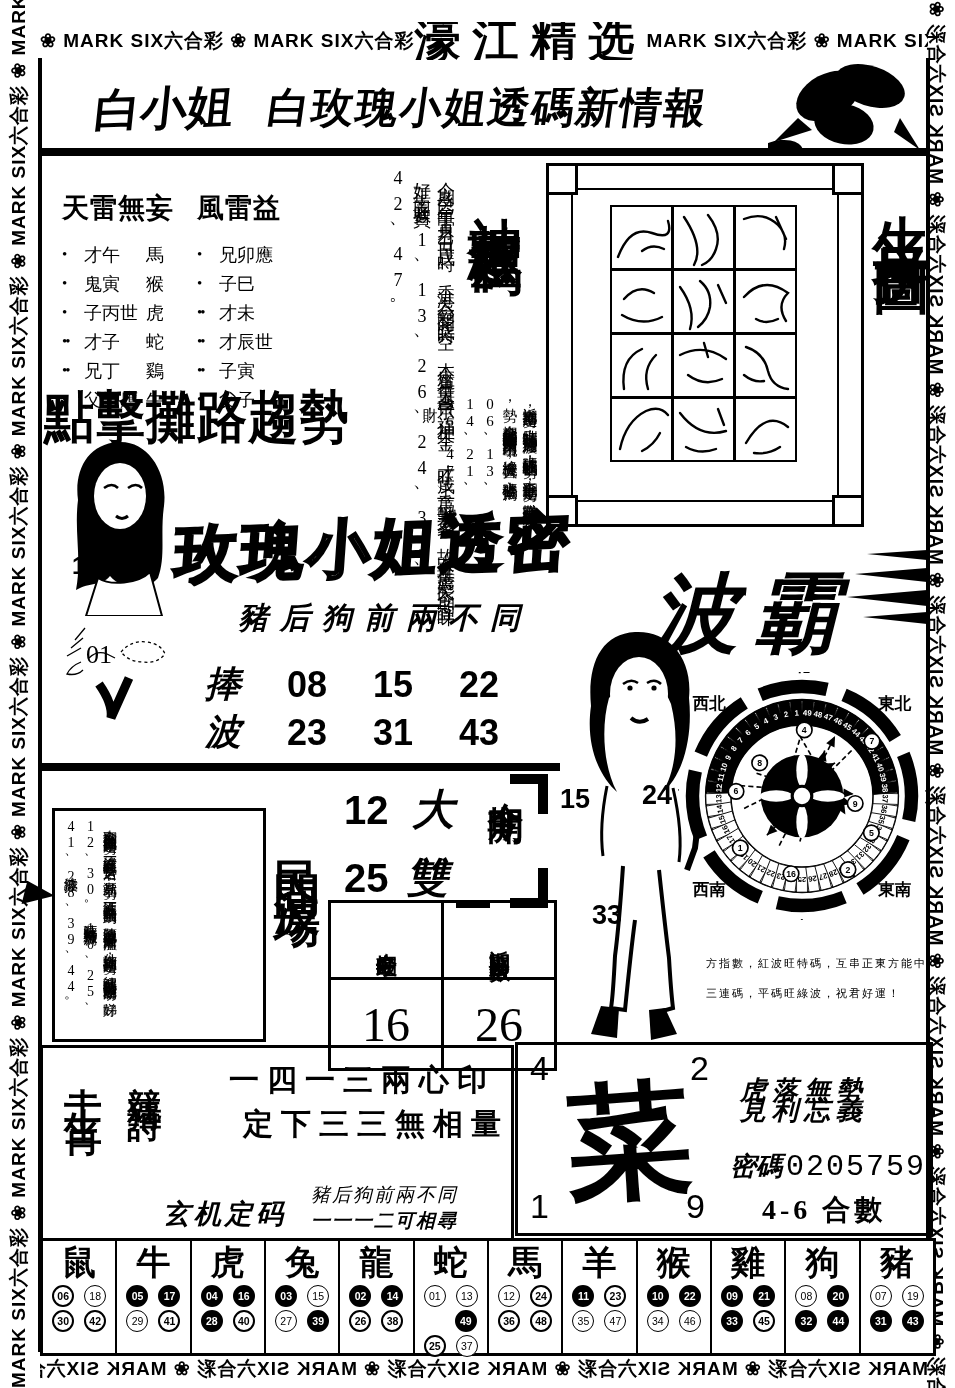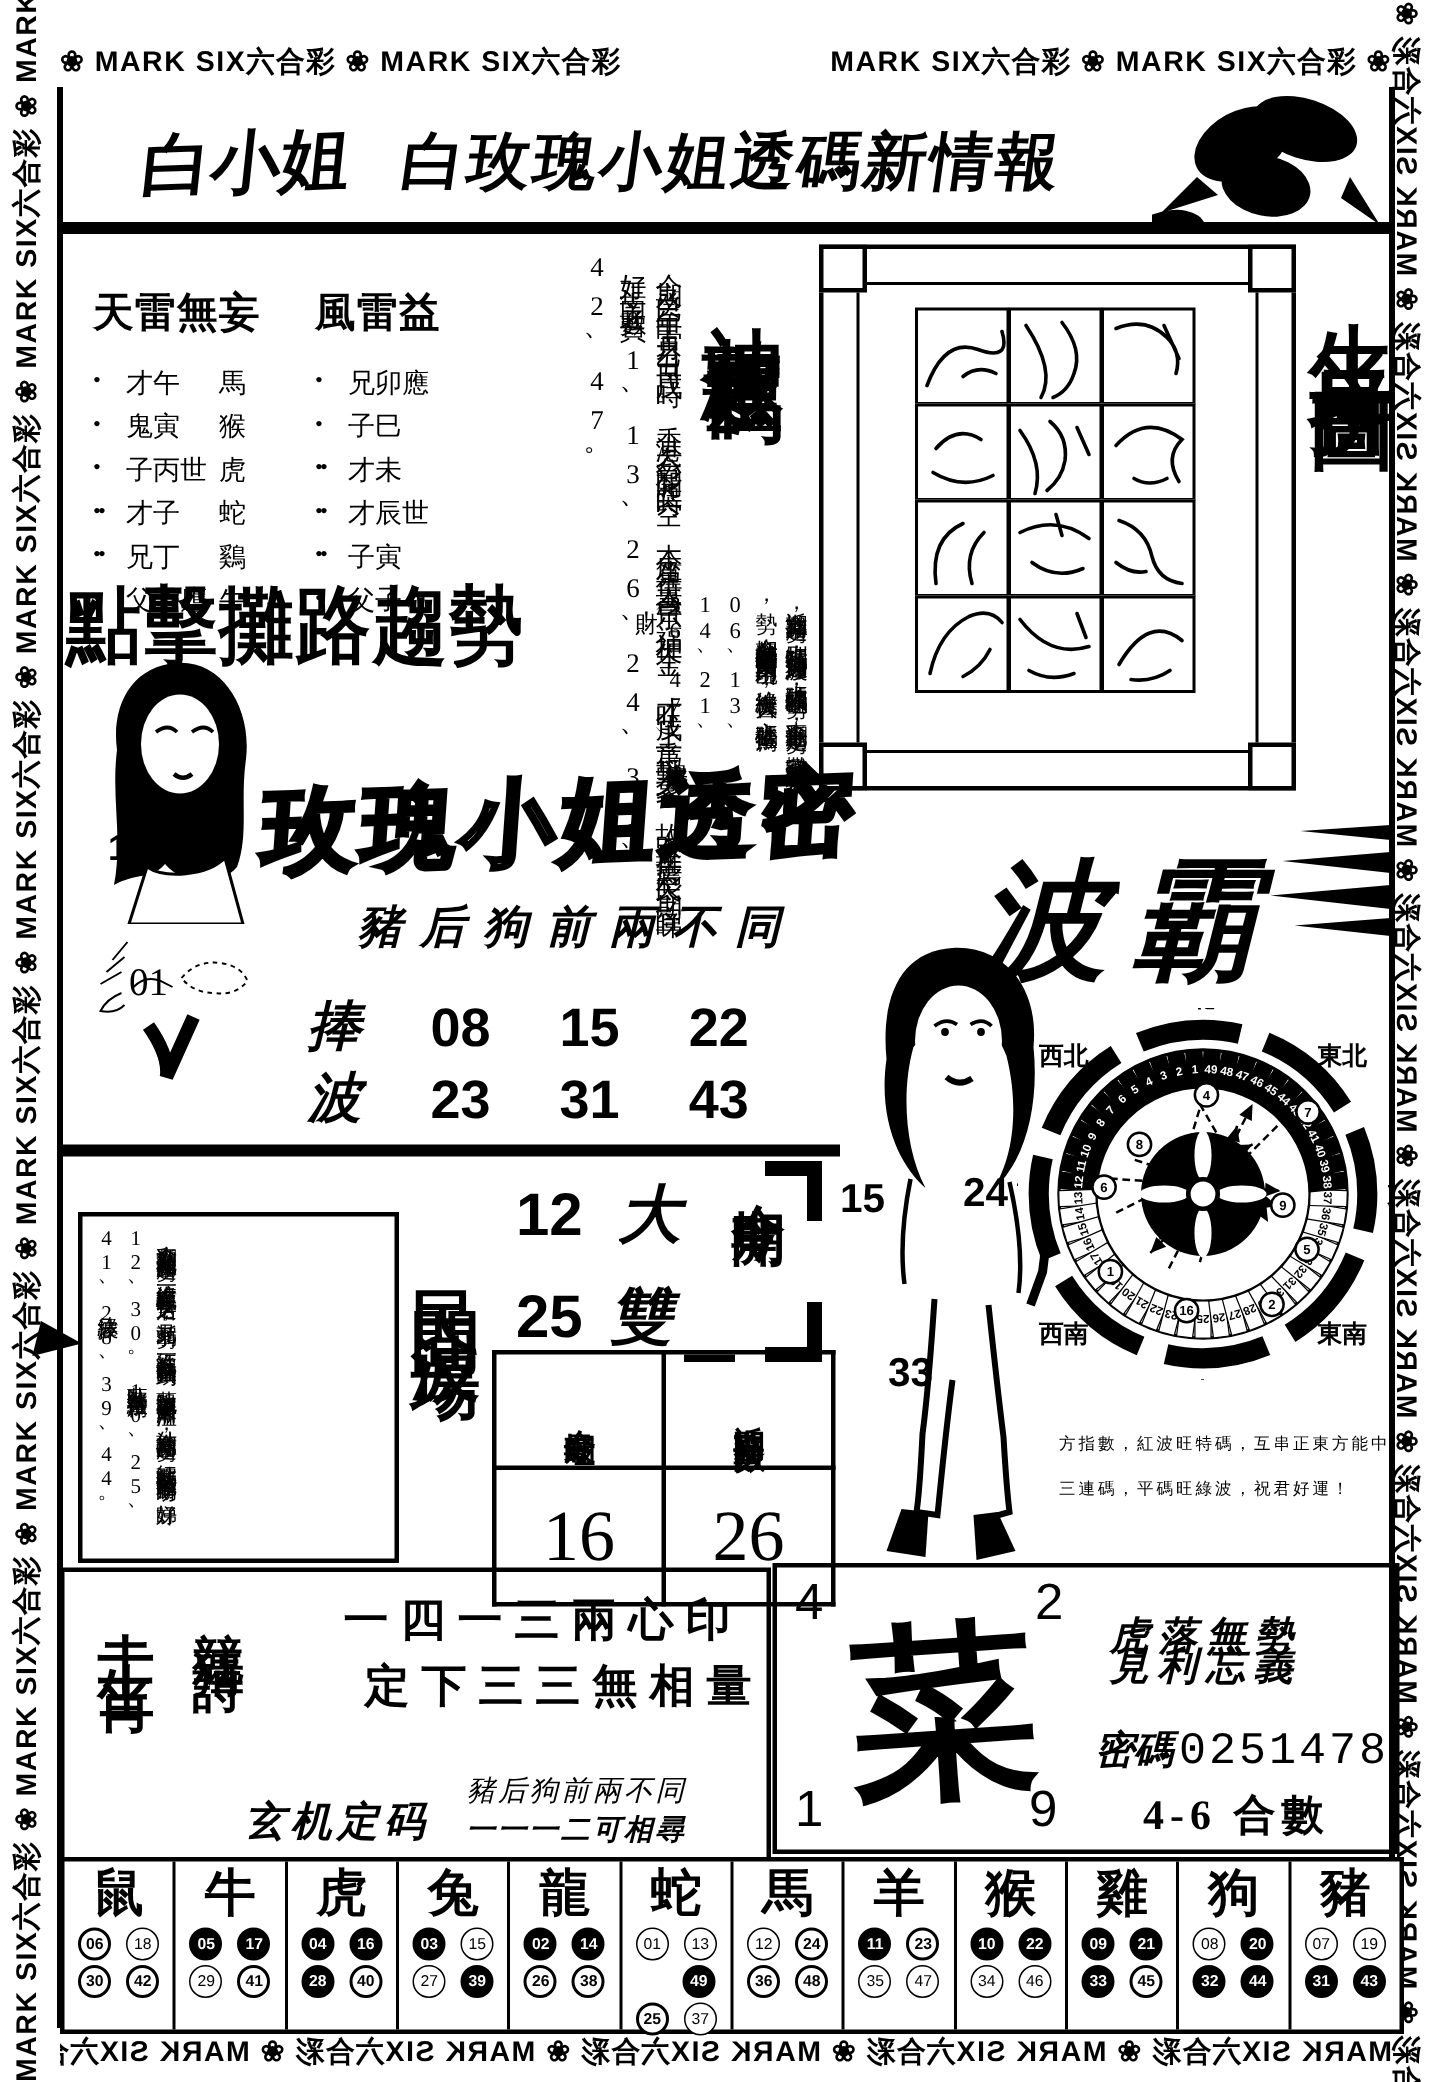--- a/index.html
+++ b/index.html
@@ -120,20 +120,21 @@
   .pointer-left{top:884px;left:24px;width:0;height:0;border-left:30px solid #000;
                 border-top:8px solid transparent;border-bottom:16px solid transparent;
                 transform:rotate(14deg);}
   svg{display:block;}
 </style>
 </head>
 <body>
 
 <div class="abs edge edge-top">
   <span>❀ MARK SIX六合彩 ❀ MARK SIX六合彩</span>
+  <span class="masthead">濠江精选</span>
   <span>MARK SIX六合彩 ❀ MARK SIX六合彩 ❀</span>
 </div>
 <div class="abs edge edge-left"><span>MARK SIX六合彩 ❀  MARK SIX六合彩 ❀  MARK SIX六合彩 ❀  MARK SIX六合彩 ❀  MARK SIX六合彩 ❀  MARK SIX六合彩 ❀  MARK SIX六合彩 ❀  MARK SIX六合彩 ❀  </span></div>
 <div class="abs edge edge-right"><span class="mirror">MARK SIX六合彩 ❀  MARK SIX六合彩 ❀  MARK SIX六合彩 ❀  MARK SIX六合彩 ❀  MARK SIX六合彩 ❀  MARK SIX六合彩 ❀  MARK SIX六合彩 ❀  MARK SIX六合彩 ❀  </span></div>
 <div class="abs edge edge-bottom"><span>MARK SIX六合彩 ❀  MARK SIX六合彩 ❀  MARK SIX六合彩 ❀  MARK SIX六合彩 ❀  MARK SIX六合彩 ❀  </span></div>
 <div class="abs frame-left"></div>
 <div class="abs frame-right"></div>
 
 <div class="abs byline">白小姐</div>
 <div class="abs headline-main">白玫瑰小姐透碼新情報</div>
@@ -142,21 +143,21 @@
     <ellipse cx="60" cy="38" rx="34" ry="22" transform="rotate(-28 60 38)"></ellipse>
     <ellipse cx="102" cy="28" rx="36" ry="20" transform="rotate(18 102 28)"></ellipse>
     <ellipse cx="76" cy="66" rx="30" ry="20" transform="rotate(12 76 66)"></ellipse>
     <ellipse cx="116, " cy="62" rx="30" ry="18" transform="rotate(-20 116 62)"></ellipse>
     <path d="M30,60 L6,84 L44,72 Z"></path>
     <path d="M126,74 L152,92 L132,60 Z"></path>
   </g>
 </svg>
 <div class="abs rule" style="top:148px;left:40px;width:888px;height:8px;"></div>
 
-<div class="abs" style="top:190px;left:62px;display:flex;gap:28px;">
+<div class="abs" style="top:190px;left:62px;display:flex;gap:15px;">
   <div class="hex-col">
     <div class="hex-title">天雷無妄</div>
     <div class="hex-rows">
         <div class="hex-row">
           <span class="hex-mark">•</span>
           <span class="hex-text">才午</span>
           <span class="hex-animal">馬</span>
         </div>
         <div class="hex-row">
           <span class="hex-mark">•</span>
@@ -670,21 +671,21 @@
 <div class="abs mystery-box" style="top:1042px;left:515px;width:412px;height:188px;">
   <span class="abs corner-num" style="top:4px;left:12px;">4</span>
   <span class="abs corner-num" style="top:4px;left:172px;">2</span>
   <span class="abs corner-num" style="top:142px;left:12px;">1</span>
   <span class="abs corner-num" style="top:142px;left:168px;">9</span>
   <div class="abs mystery-big" style="top:14px;left:48px;">菜</div>
   <div class="abs mystery-line" style="top:28px;left:222px;">虎落無勢</div>
   <div class="abs mystery-line" style="top:48px;left:222px;">見利忘義</div>
   <div class="abs" style="top:104px;left:212px;">
     <span class="code-label">密碼</span>
-    <span class="code-val">0251478</span>
+    <span class="code-val">0205759</span>
   </div>
   <div class="abs sum-line" style="top:146px;left:244px;">4-6 合數</div>
 </div>
 
 <div id="zodiac-strip">
     <div class="z-cell">
       <div class="z-animal">鼠</div>
       <div class="z-nums">
         <span class="z-num num-b">06</span>
         <span class="z-num num-t">18</span>

